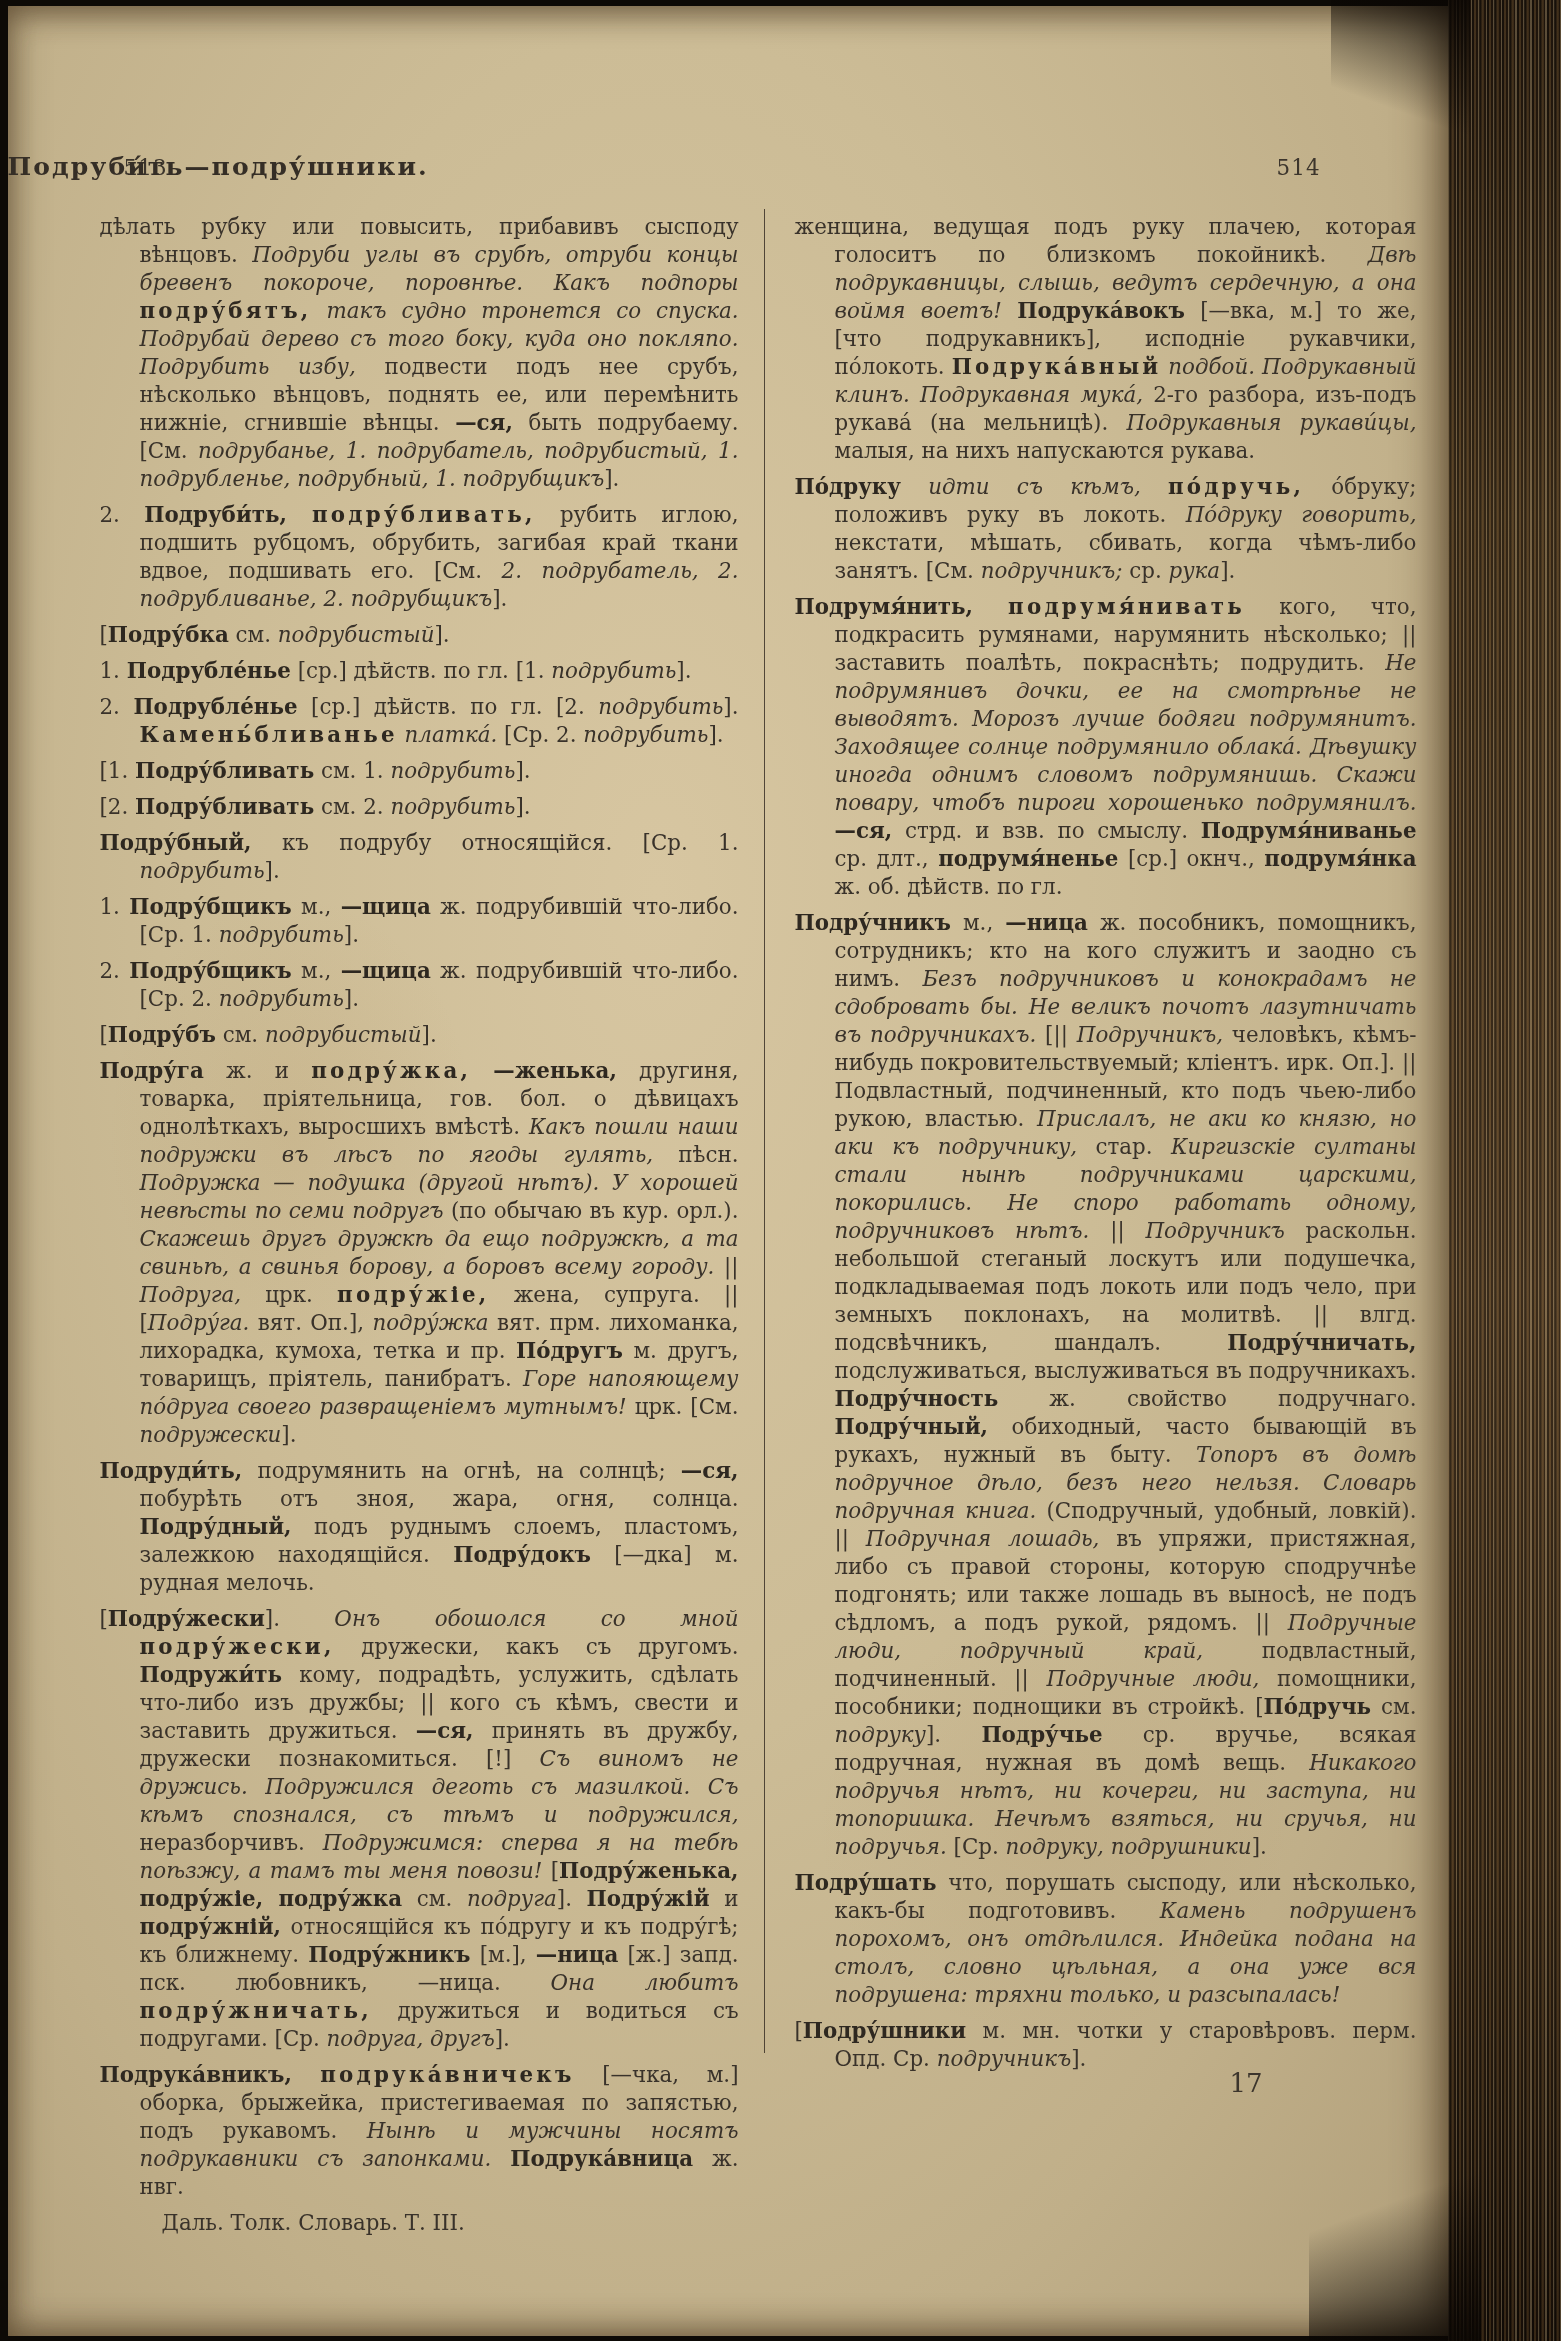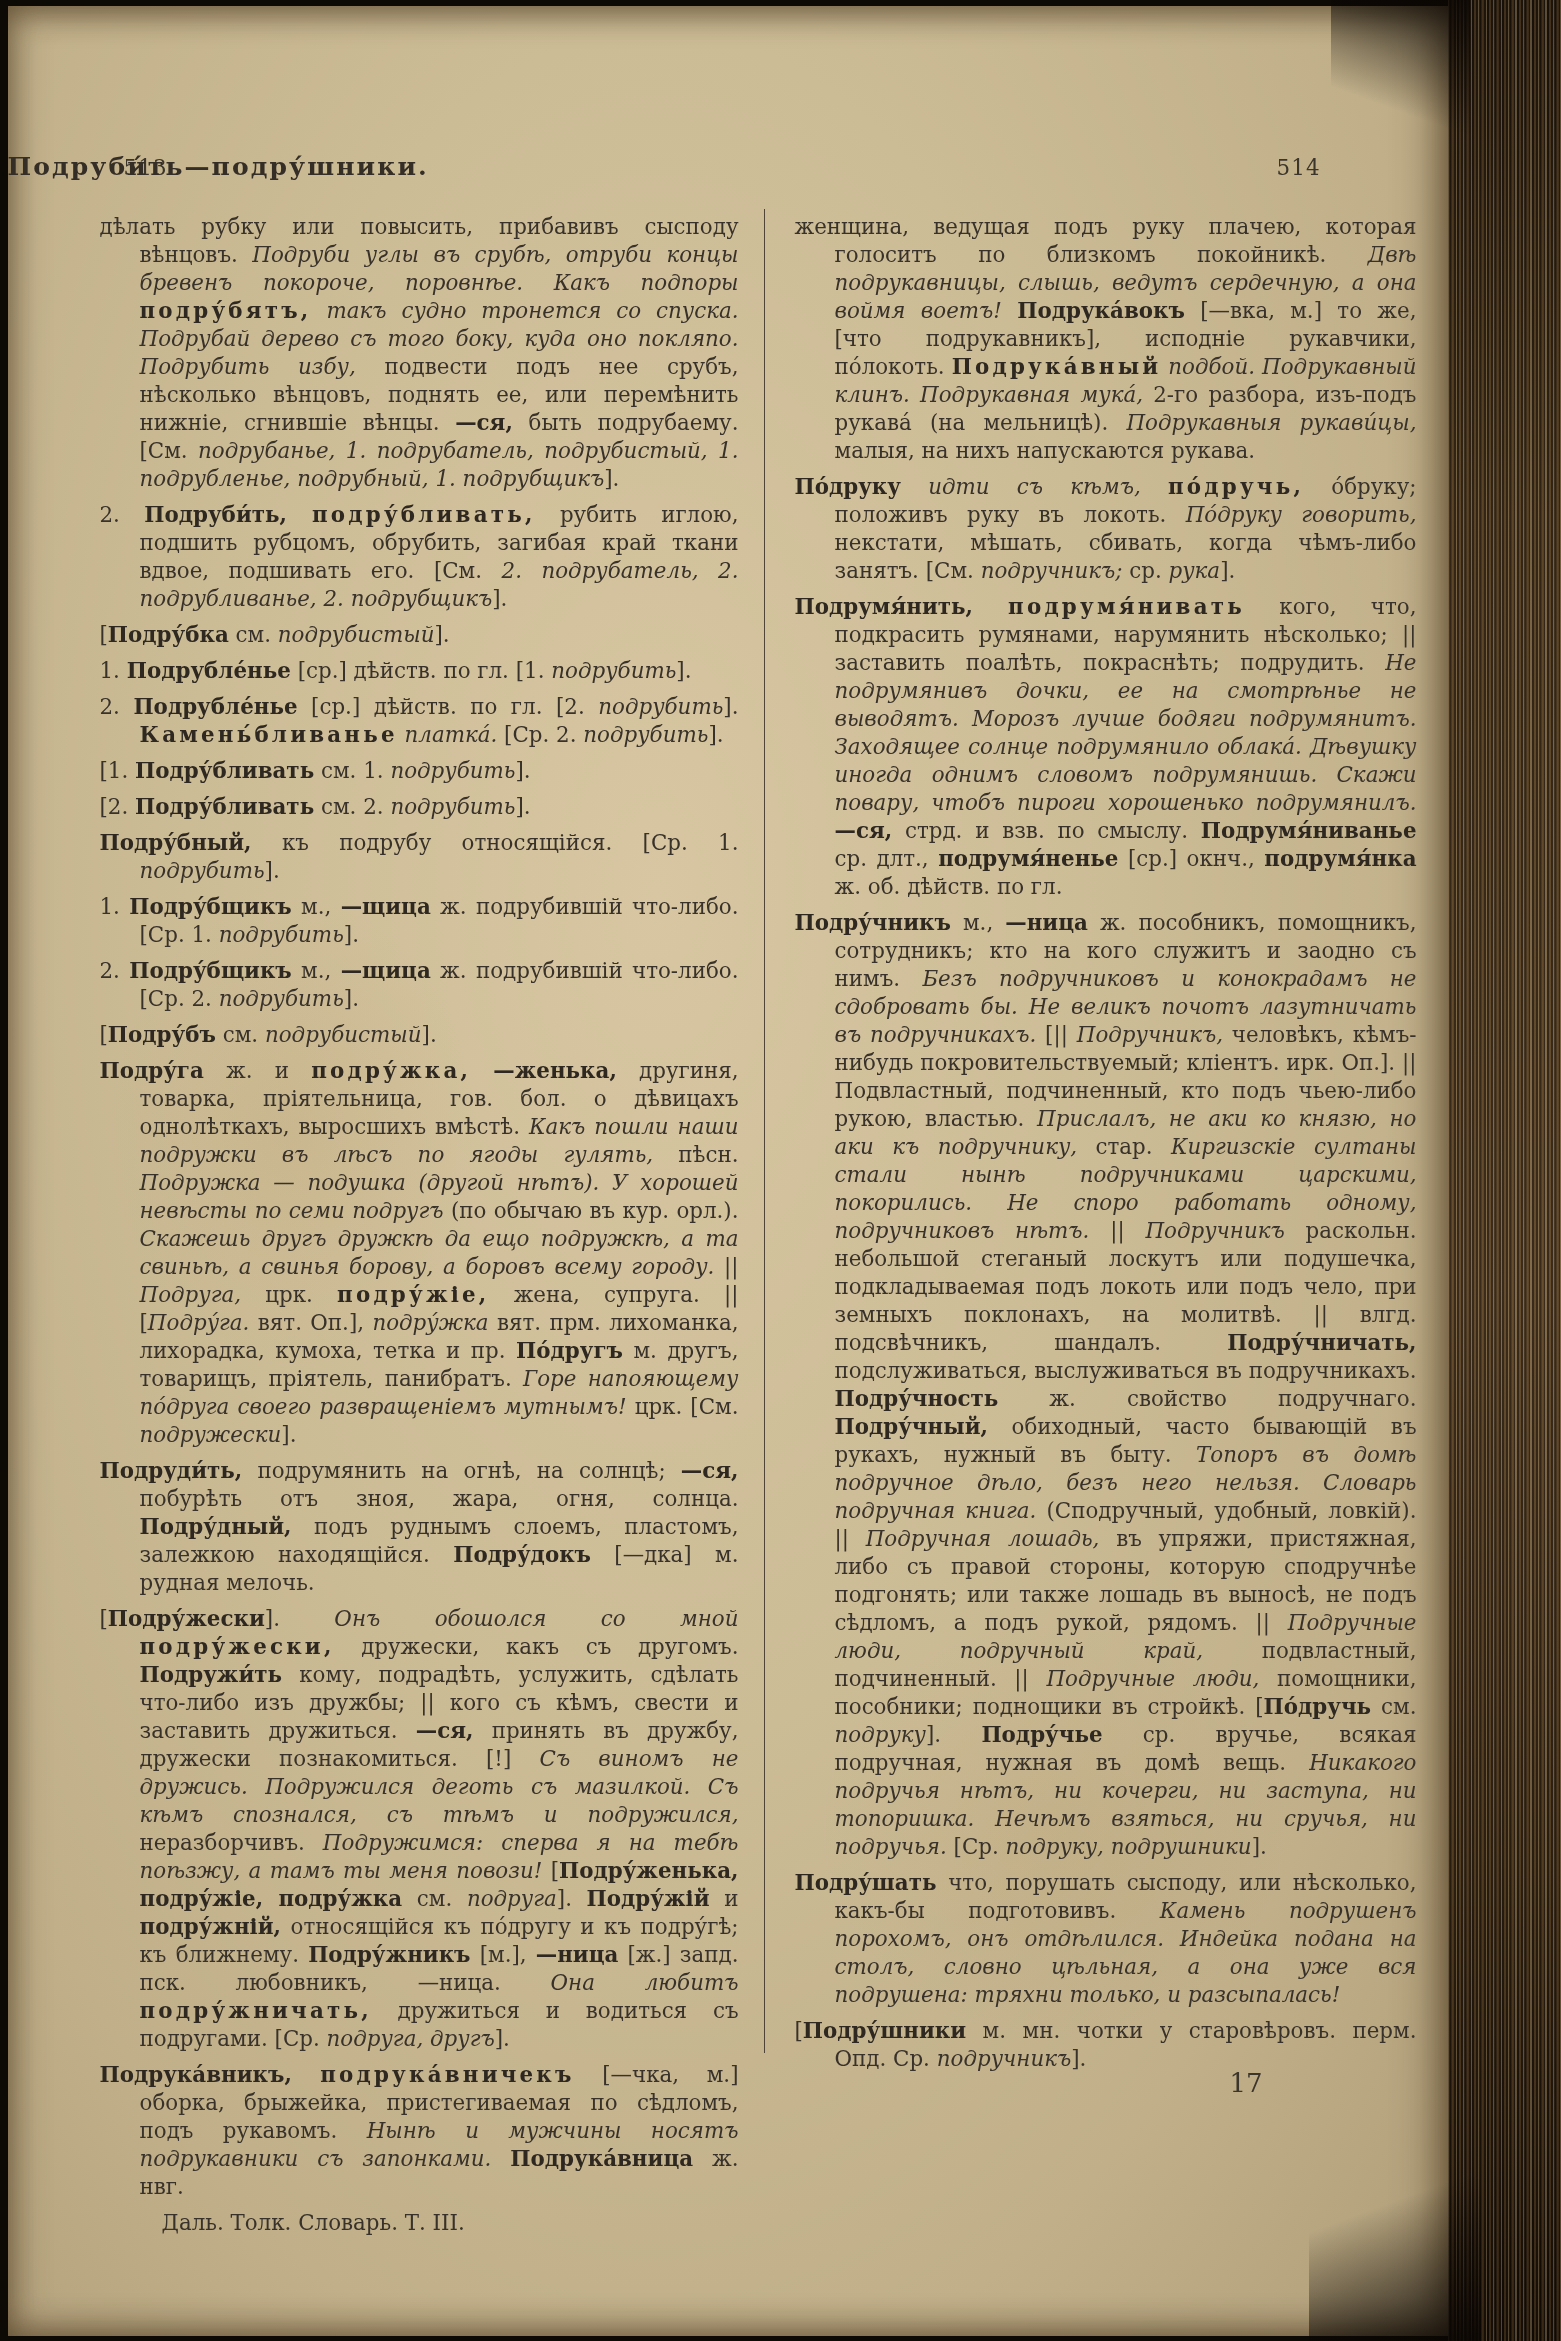--- a/index.html
+++ b/index.html
@@ -74,21 +74,21 @@
         <p><span class="r-n">2. </span><span class="r-b">Подрубле́нье</span><span class="r-n"> [ср.] дѣйств. по гл. [2. </span><span class="r-i">подрубить</span><span class="r-n">]. </span><span class="r-s">Камень́бливанье</span><span class="r-i"> платка́.</span><span class="r-n"> [Ср. 2. </span><span class="r-i">подрубить</span><span class="r-n">].</span></p>
         <p><span class="r-n">[1. </span><span class="r-b">Подру́бливать</span><span class="r-n"> см. 1. </span><span class="r-i">подрубить</span><span class="r-n">].</span></p>
         <p><span class="r-n">[2. </span><span class="r-b">Подру́бливать</span><span class="r-n"> см. 2. </span><span class="r-i">подрубить</span><span class="r-n">].</span></p>
         <p><span class="r-b">Подру́бный,</span><span class="r-n"> къ подрубу относящійся. [Ср. 1. </span><span class="r-i">подрубить</span><span class="r-n">].</span></p>
         <p><span class="r-n">1. </span><span class="r-b">Подру́бщикъ</span><span class="r-n"> м., </span><span class="r-b">—щица</span><span class="r-n"> ж. подрубившій что-либо. [Ср. 1. </span><span class="r-i">подрубить</span><span class="r-n">].</span></p>
         <p><span class="r-n">2. </span><span class="r-b">Подру́бщикъ</span><span class="r-n"> м., </span><span class="r-b">—щица</span><span class="r-n"> ж. подрубившій что-либо. [Ср. 2. </span><span class="r-i">подрубить</span><span class="r-n">].</span></p>
         <p><span class="r-n">[​</span><span class="r-b">Подру́бъ</span><span class="r-n"> см. </span><span class="r-i">подрубистый</span><span class="r-n">].</span></p>
         <p><span class="r-b">Подру́га</span><span class="r-n"> ж. и </span><span class="r-s">подру́жка,</span><span class="r-n"> </span><span class="r-b">—женька,</span><span class="r-n"> другиня, товарка, пріятельница, гов. бол. о дѣвицахъ однолѣткахъ, выросшихъ вмѣстѣ. </span><span class="r-i">Какъ пошли наши подружки въ лѣсъ по ягоды гулять,</span><span class="r-n"> пѣсн. </span><span class="r-i">Подружка — подушка (другой нѣтъ). У хорошей невѣсты по семи подругъ</span><span class="r-n"> (по обычаю въ кур. орл.). </span><span class="r-i">Скажешь другъ дружкѣ да ещо подружкѣ, а та свиньѣ, а свинья борову, а боровъ всему городу.</span><span class="r-n"> || </span><span class="r-i">Подруга,</span><span class="r-n"> црк. </span><span class="r-s">подру́жіе,</span><span class="r-n"> жена, супруга. || [</span><span class="r-i">Подру́га.</span><span class="r-n"> вят. Оп.], </span><span class="r-i">подру́жка</span><span class="r-n"> вят. прм. лихоманка, лихорадка, кумоха, тетка и пр. </span><span class="r-b">По́другъ</span><span class="r-n"> м. другъ, товарищъ, пріятель, панибратъ. </span><span class="r-i">Горе напояющему по́друга своего развращеніемъ мутнымъ!</span><span class="r-n"> црк. [См. </span><span class="r-i">подружески</span><span class="r-n">].</span></p>
         <p><span class="r-b">Подруди́ть,</span><span class="r-n"> подрумянить на огнѣ, на солнцѣ; </span><span class="r-b">—ся,</span><span class="r-n"> побурѣть отъ зноя, жара, огня, солнца. </span><span class="r-b">Подру́дный,</span><span class="r-n"> подъ руднымъ слоемъ, пластомъ, залежкою находящійся. </span><span class="r-b">Подру́докъ</span><span class="r-n"> [—дка] м. рудная мелочь.</span></p>
         <p><span class="r-n">[​</span><span class="r-b">Подру́жески</span><span class="r-n">]. </span><span class="r-i">Онъ обошолся со мной </span><span class="r-s">подру́жески,</span><span class="r-n"> дружески, какъ съ другомъ. </span><span class="r-b">Подружи́ть</span><span class="r-n"> кому, подрадѣть, услужить, сдѣлать что-либо изъ дружбы; || кого съ кѣмъ, свести и заставить дружиться. </span><span class="r-b">—ся,</span><span class="r-n"> принять въ дружбу, дружески познакомиться. [!] </span><span class="r-i">Съ виномъ не дружись. Подружился деготь съ мазилкой. Съ кѣмъ спознался, съ тѣмъ и подружился,</span><span class="r-n"> неразборчивъ. </span><span class="r-i">Подружимся: сперва я на тебѣ поѣзжу, а тамъ ты меня повози!</span><span class="r-n"> [</span><span class="r-b">Подру́женька, подру́жіе, подру́жка</span><span class="r-n"> см. </span><span class="r-i">подруга</span><span class="r-n">]. </span><span class="r-b">Подру́жій</span><span class="r-n"> и </span><span class="r-b">подру́жній,</span><span class="r-n"> относящійся къ по́другу и къ подру́гѣ; къ ближнему. </span><span class="r-b">Подру́жникъ</span><span class="r-n"> [м.], </span><span class="r-b">—ница</span><span class="r-n"> [ж.] запд. пск. любовникъ, —ница. </span><span class="r-i">Она любитъ </span><span class="r-s">подру́жничать,</span><span class="r-n"> дружиться и водиться съ подругами. [Ср. </span><span class="r-i">подруга, другъ</span><span class="r-n">].</span></p>
-        <p><span class="r-b">Подрука́вникъ, </span><span class="r-s">подрука́вничекъ</span><span class="r-n"> [—чка, м.] оборка, брыжейка, пристегиваемая по сѣдломъ, подъ рукавомъ. </span><span class="r-i">Нынѣ и мужчины носятъ подрукавники съ запонками.</span><span class="r-n"> </span><span class="r-b">Подрука́вница</span><span class="r-n"> ж. нвг.</span></p>
+        <p><span class="r-b">Подрука́вникъ, </span><span class="r-s">подрука́вничекъ</span><span class="r-n"> [—чка, м.] оборка, брыжейка, пристегиваемая по запястью, подъ рукавомъ. </span><span class="r-i">Нынѣ и мужчины носятъ подрукавники съ запонками.</span><span class="r-n"> </span><span class="r-b">Подрука́вница</span><span class="r-n"> ж. нвг.</span></p>
         <p class="volume-footer">Даль. Толк. Словарь. Т. III.</p>
       </div>
     <div class="col col-right">
         <p><span class="r-n">женщина, ведущая подъ руку плачею, которая голоситъ по близкомъ покойникѣ. </span><span class="r-i">Двѣ подрукавницы, слышь, ведутъ сердечную, а она воймя воетъ!</span><span class="r-n"> </span><span class="r-b">Подрука́вокъ</span><span class="r-n"> [—вка, м.] то же, [что подрукавникъ], исподніе рукавчики, по́локоть. </span><span class="r-s">Подрука́вный</span><span class="r-i"> подбой. Подрукавный клинъ. Подрукавная мука́,</span><span class="r-n"> 2-го разбора, изъ-подъ рукава́ (на мельницѣ). </span><span class="r-i">Подрукавныя рукави́цы,</span><span class="r-n"> малыя, на нихъ напускаются рукава.</span></p>
         <p><span class="r-b">По́друку</span><span class="r-n"> </span><span class="r-i">идти съ кѣмъ,</span><span class="r-n"> </span><span class="r-s">по́дручь,</span><span class="r-n"> о́бруку; положивъ руку въ локоть. </span><span class="r-i">По́друку говорить,</span><span class="r-n"> некстати, мѣшать, сбивать, когда чѣмъ-либо занятъ. [См. </span><span class="r-i">подручникъ;</span><span class="r-n"> ср. </span><span class="r-i">рука</span><span class="r-n">].</span></p>
         <p><span class="r-b">Подрумя́нить, </span><span class="r-s">подрумя́нивать</span><span class="r-n"> кого, что, подкрасить румянами, нарумянить нѣсколько; || заставить поалѣть, покраснѣть; подрудить. </span><span class="r-i">Не подрумянивъ дочки, ее на смотрѣнье не выводятъ. Морозъ лучше бодяги подрумянитъ. Заходящее солнце подрумянило облака́. Дѣвушку иногда однимъ словомъ подрумянишь. Скажи повару, чтобъ пироги хорошенько подрумянилъ.</span><span class="r-n"> </span><span class="r-b">—ся,</span><span class="r-n"> стрд. и взв. по смыслу. </span><span class="r-b">Подрумя́ниванье</span><span class="r-n"> ср. длт., </span><span class="r-b">подрумя́ненье</span><span class="r-n"> [ср.] окнч., </span><span class="r-b">подрумя́нка</span><span class="r-n"> ж. об. дѣйств. по гл.</span></p>
         <p><span class="r-b">Подру́чникъ</span><span class="r-n"> м., </span><span class="r-b">—ница</span><span class="r-n"> ж. пособникъ, помощникъ, сотрудникъ; кто на кого служитъ и заодно съ нимъ. </span><span class="r-i">Безъ подручниковъ и конокрадамъ не сдобровать бы. Не великъ почотъ лазутничать въ подручникахъ.</span><span class="r-n"> [|| </span><span class="r-i">Подручникъ,</span><span class="r-n"> человѣкъ, кѣмъ-нибудь покровительствуемый; кліентъ. ирк. Оп.]. || Подвластный, подчиненный, кто подъ чьею-либо рукою, властью. </span><span class="r-i">Прислалъ, не аки ко князю, но аки къ подручнику,</span><span class="r-n"> стар. </span><span class="r-i">Киргизскіе султаны стали нынѣ подручниками царскими, покорились. Не споро работать одному, подручниковъ нѣтъ.</span><span class="r-n"> || </span><span class="r-i">Подручникъ</span><span class="r-n"> раскольн. небольшой стеганый лоскутъ или подушечка, подкладываемая подъ локоть или подъ чело, при земныхъ поклонахъ, на молитвѣ. || влгд. подсвѣчникъ, шандалъ. </span><span class="r-b">Подру́чничать,</span><span class="r-n"> подслуживаться, выслуживаться въ подручникахъ. </span><span class="r-b">Подру́чность</span><span class="r-n"> ж. свойство подручнаго. </span><span class="r-b">Подру́чный,</span><span class="r-n"> обиходный, часто бывающій въ рукахъ, нужный въ быту. </span><span class="r-i">Топоръ въ домѣ подручное дѣло, безъ него нельзя. Словарь подручная книга.</span><span class="r-n"> (Сподручный, удобный, ловкій). || </span><span class="r-i">Подручная лошадь,</span><span class="r-n"> въ упряжи, пристяжная, либо съ правой стороны, которую сподручнѣе подгонять; или также лошадь въ выносѣ, не подъ сѣдломъ, а подъ рукой, рядомъ. || </span><span class="r-i">Подручные люди, подручный край,</span><span class="r-n"> подвластный, подчиненный. || </span><span class="r-i">Подручные люди,</span><span class="r-n"> помощники, пособники; поднощики въ стройкѣ. [</span><span class="r-b">По́дручь</span><span class="r-n"> см. </span><span class="r-i">подруку</span><span class="r-n">]. </span><span class="r-b">Подру́чье</span><span class="r-n"> ср. вручье, всякая подручная, нужная въ домѣ вещь. </span><span class="r-i">Никакого подручья нѣтъ, ни кочерги, ни заступа, ни топоришка. Нечѣмъ взяться, ни сручья, ни подручья.</span><span class="r-n"> [Ср. </span><span class="r-i">подруку, подрушники</span><span class="r-n">].</span></p>
         <p><span class="r-b">Подру́шать</span><span class="r-n"> что, порушать сысподу, или нѣсколько, какъ-бы подготовивъ. </span><span class="r-i">Камень подрушенъ порохомъ, онъ отдѣлился. Индейка подана на столъ, словно цѣльная, а она уже вся подрушена: тряхни только, и разсыпалась!</span></p>
         <p><span class="r-n">[​</span><span class="r-b">Подру́шники</span><span class="r-n"> м. мн. чотки у старовѣровъ. перм. Опд. Ср. </span><span class="r-i">подручникъ</span><span class="r-n">].</span></p>
       </div>

